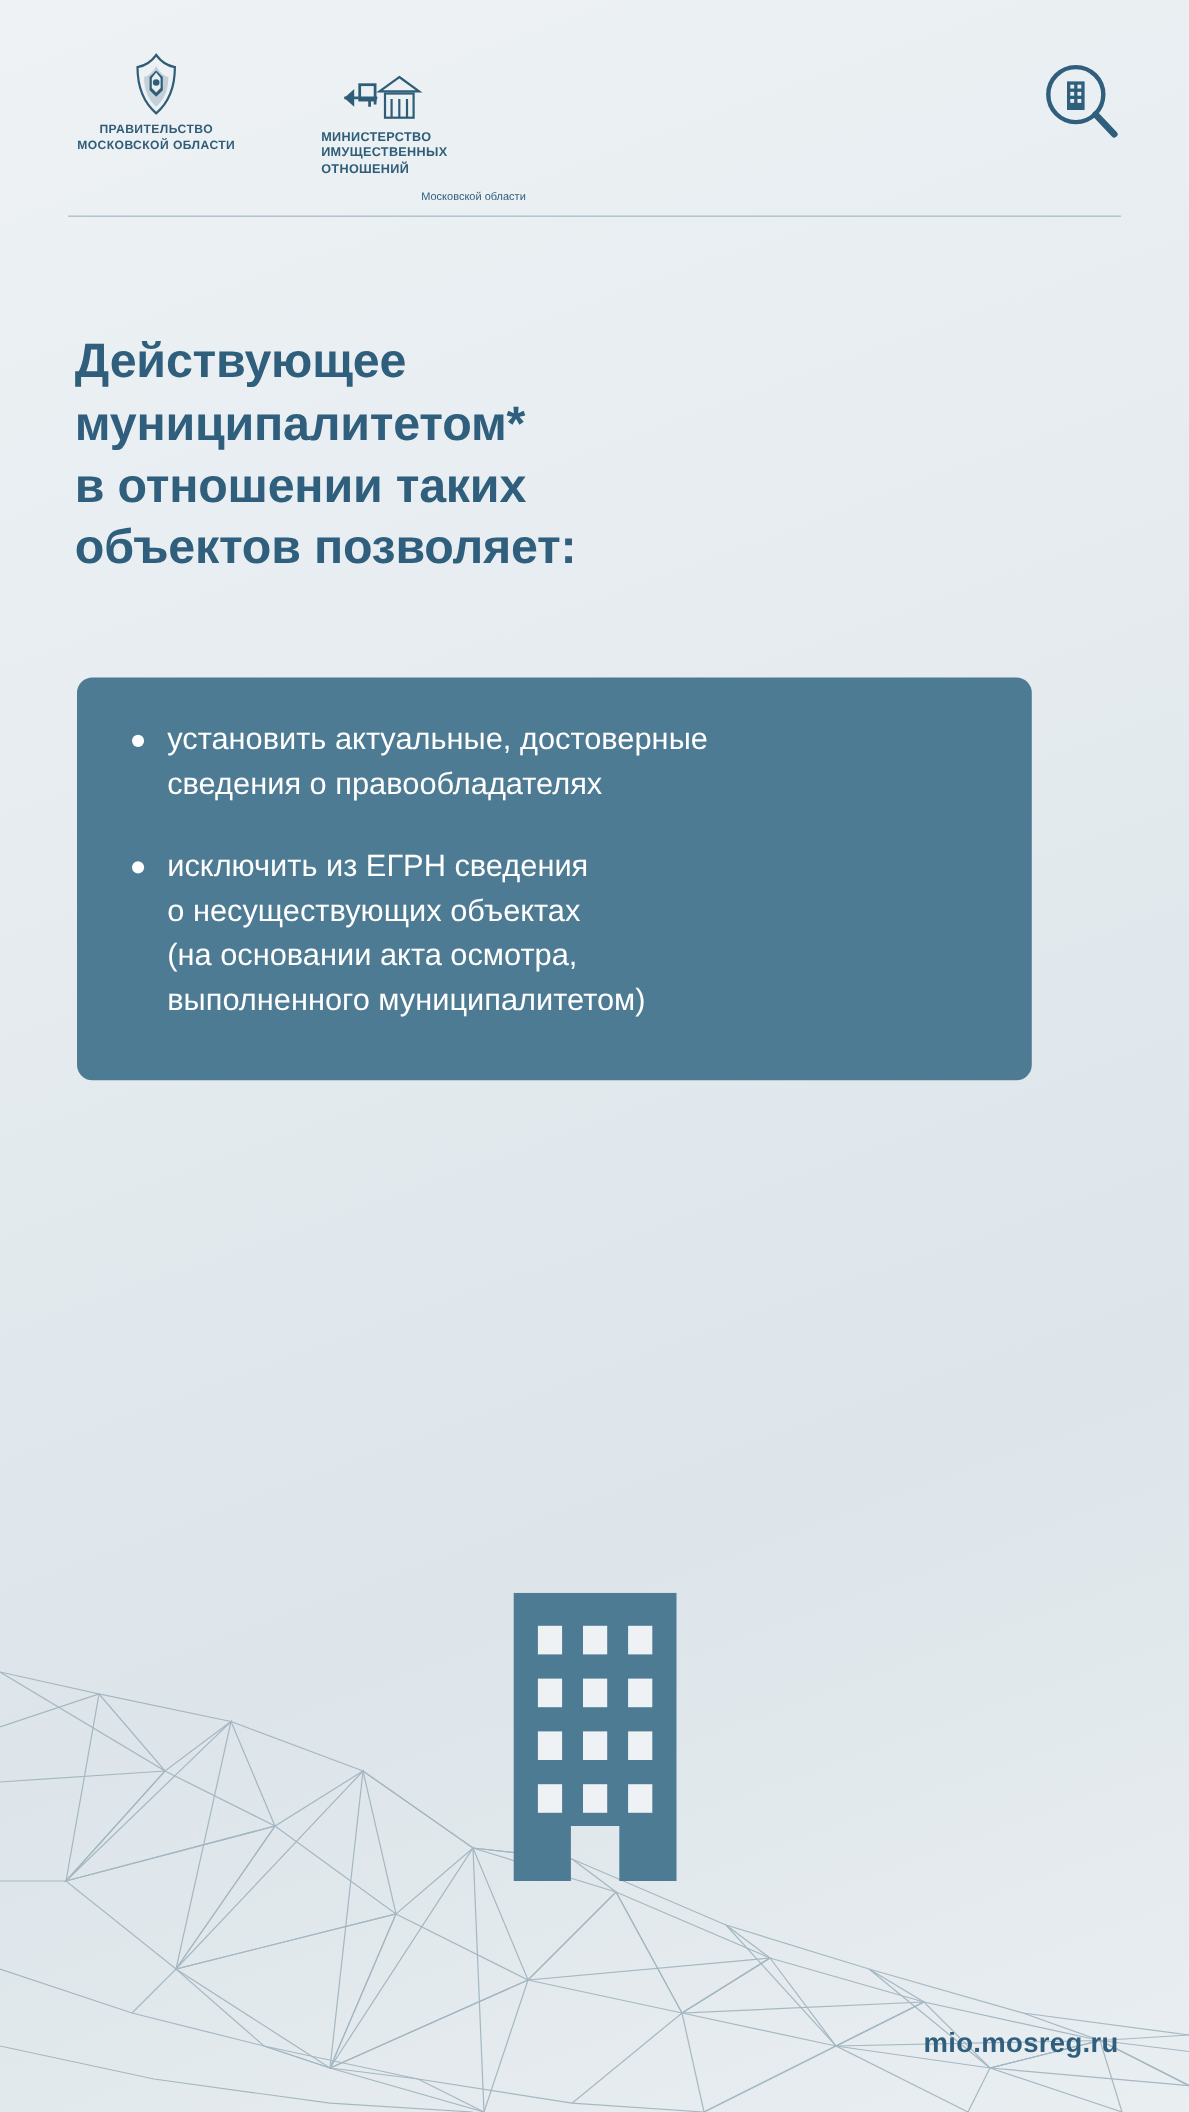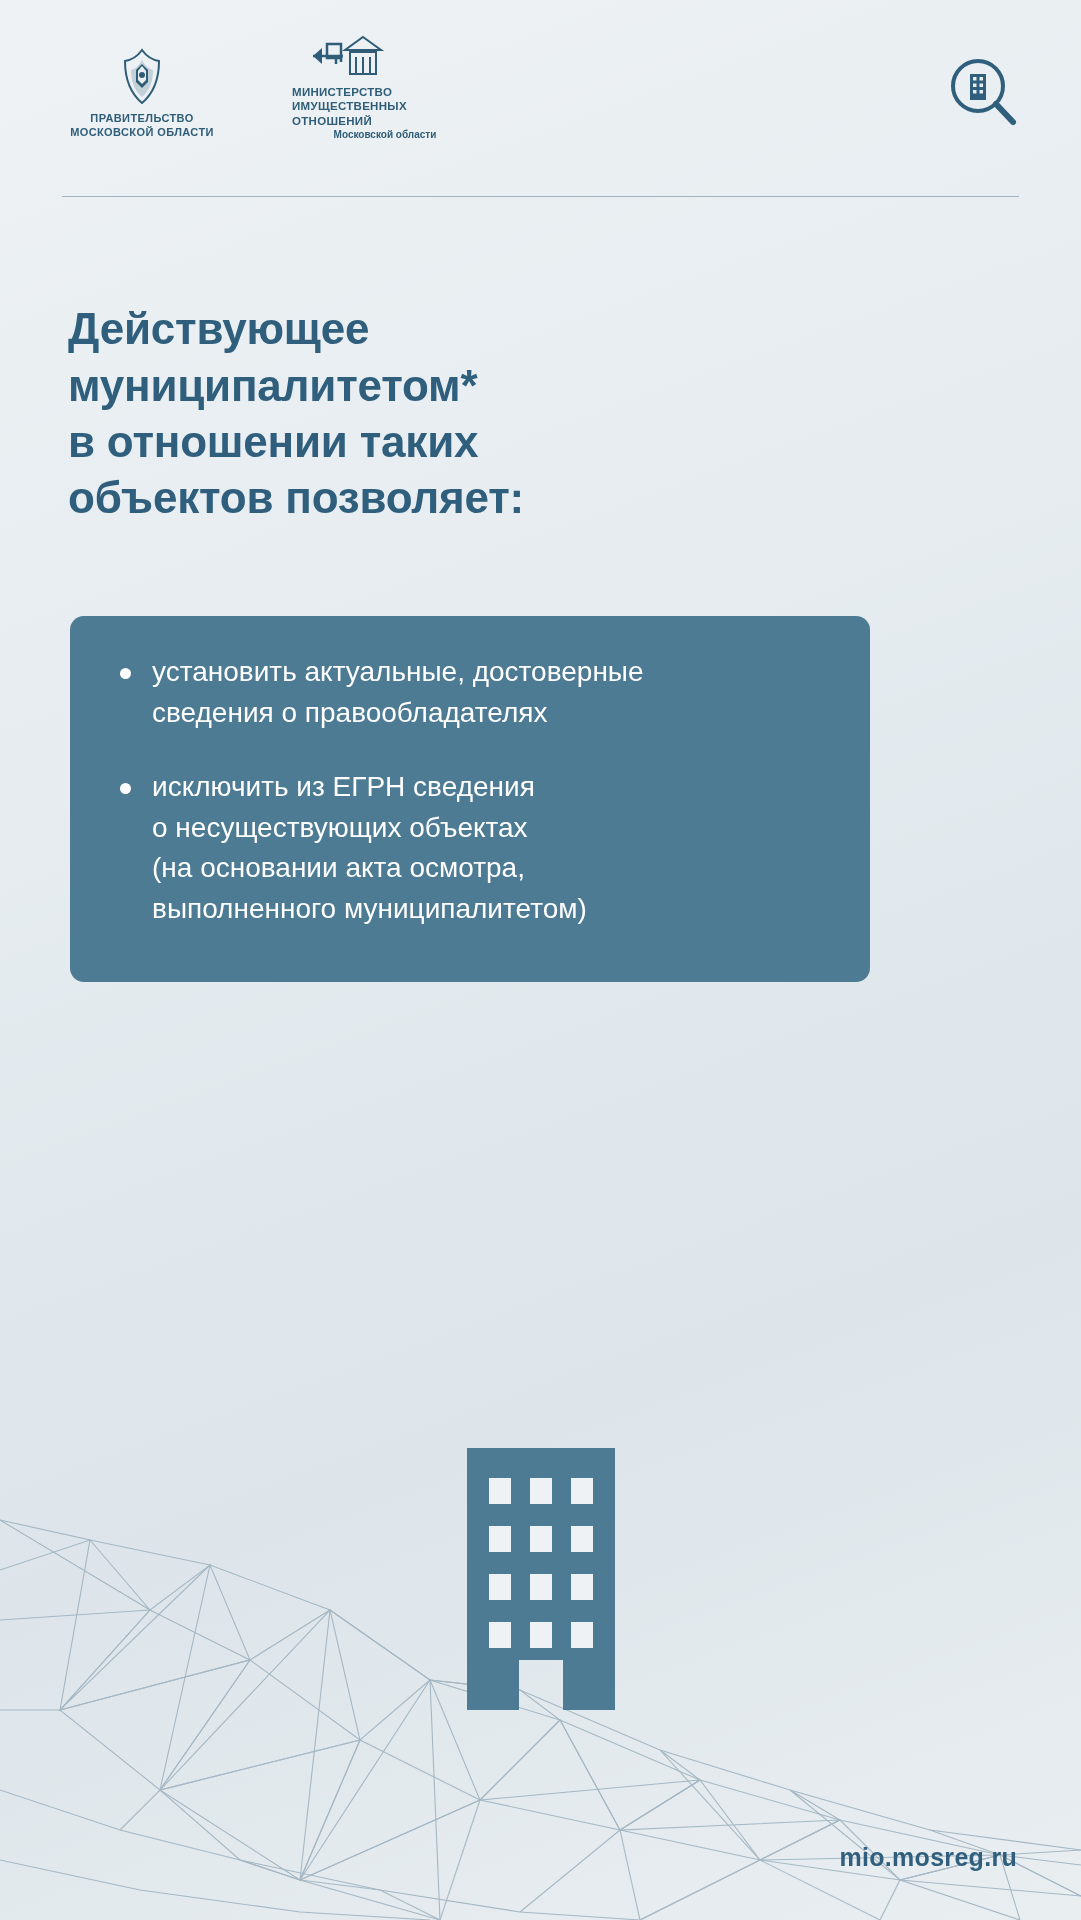--- a/index.html
+++ b/index.html
@@ -71,45 +71,45 @@
     line-height: 1.25;
     letter-spacing: 0.4px;
     color: #2f5d78;
     text-transform: uppercase;
   }
 
   
   .ministry-logo {
     position: absolute;
     left: 248px;
-    top: 33px;
+    top: 66px;
     width: 230px;
   }
   .ministry-mark {
     display: block;
     margin: 0 auto 6px;
   }
   .ministry-title {
     font-size: 11.5px;
     font-weight: bold;
     line-height: 1.25;
     letter-spacing: 0.3px;
     color: #2f5d78;
     text-transform: uppercase;
     text-align: left;
     padding-left: 44px;
   }
   .ministry-sub {
     font-size: 10px;
-    font-weight: bold;
+    font-weight: normal;
     line-height: 1.3;
     color: #2f5d78;
-    text-align: center;
+    text-align: right;
     padding-left: 44px;
-    margin-top: 0;
+    margin-top: 12px;
   }
 
   
   .brand {
     position: absolute;
     right: 62px;
     top: 56px;
     display: flex;
     align-items: center;
     gap: 20px;
@@ -134,21 +134,21 @@
     color: #2f5f7c;
     white-space: pre-line;
     letter-spacing: -0.2px;
   }
 
   
   .card {
     position: absolute;
     left: 70px;
     top: 616px;
-    width: 800px;
+    width: 868px;
     box-sizing: border-box;
     background: #4d7b93;
     border-radius: 14px;
     padding: 36px 44px 40px 44px;
   }
   .bullet-row {
     display: flex;
     align-items: flex-start;
     margin-bottom: 34px;
   }

